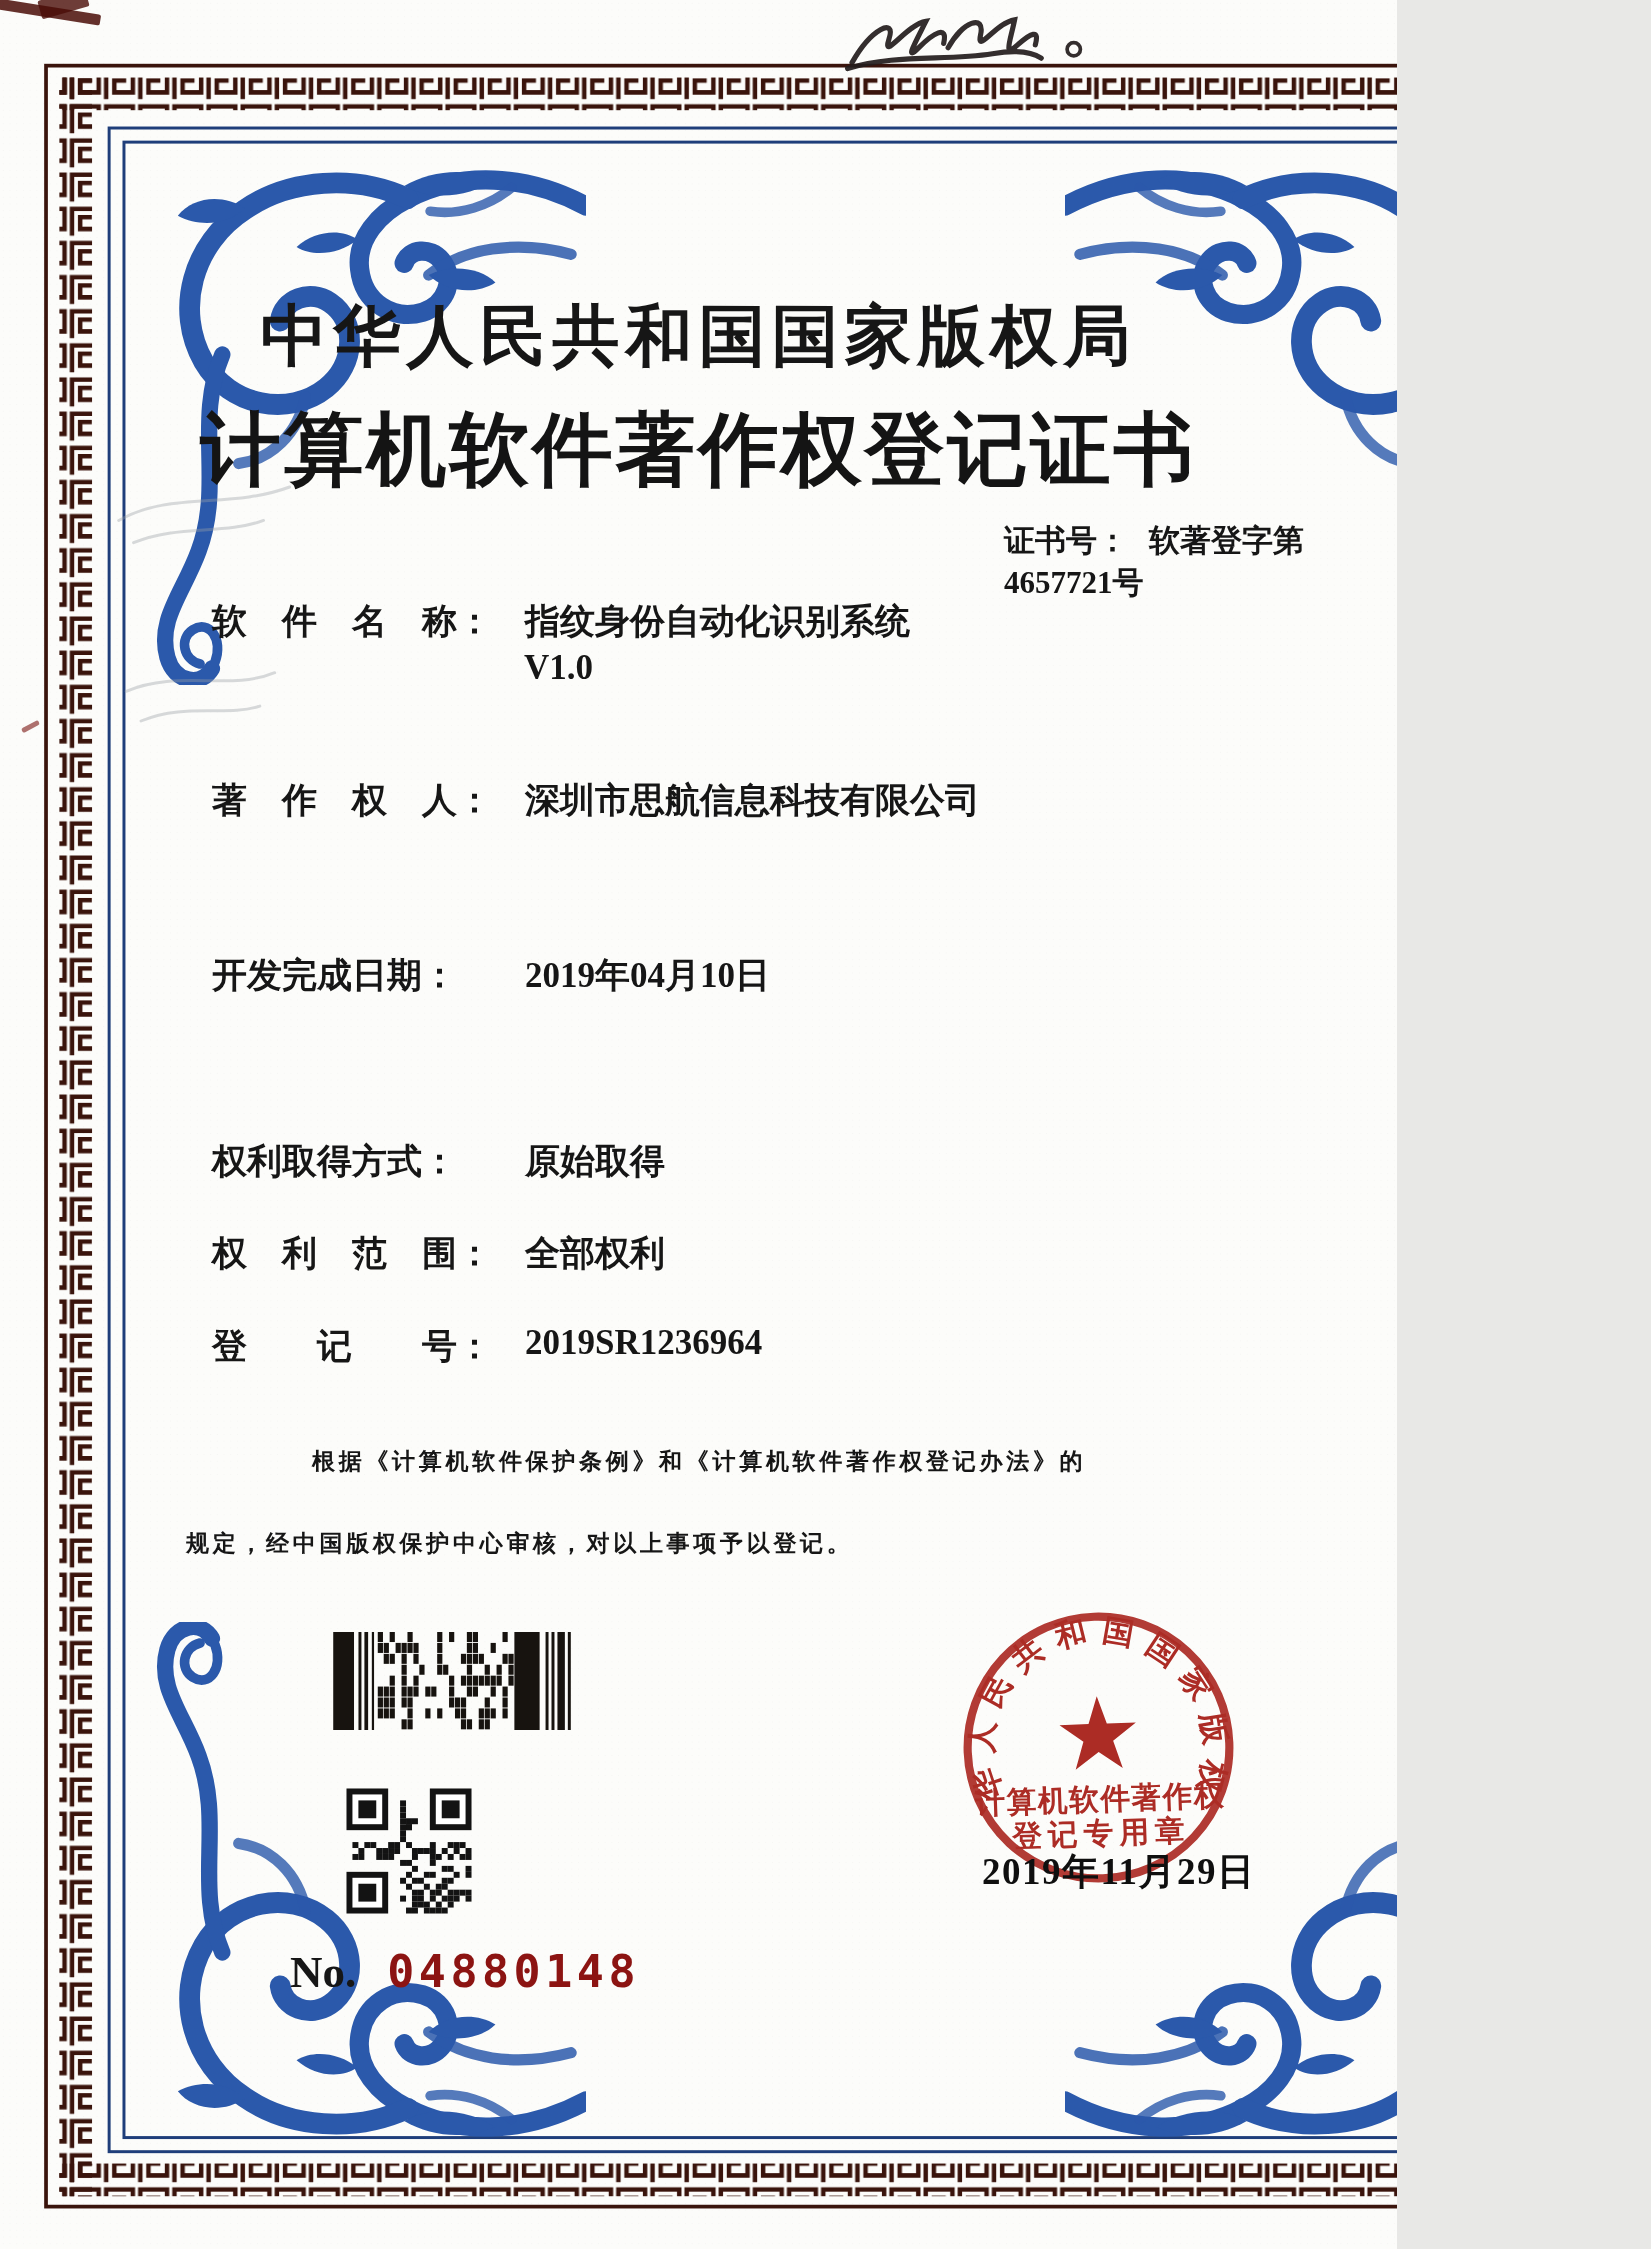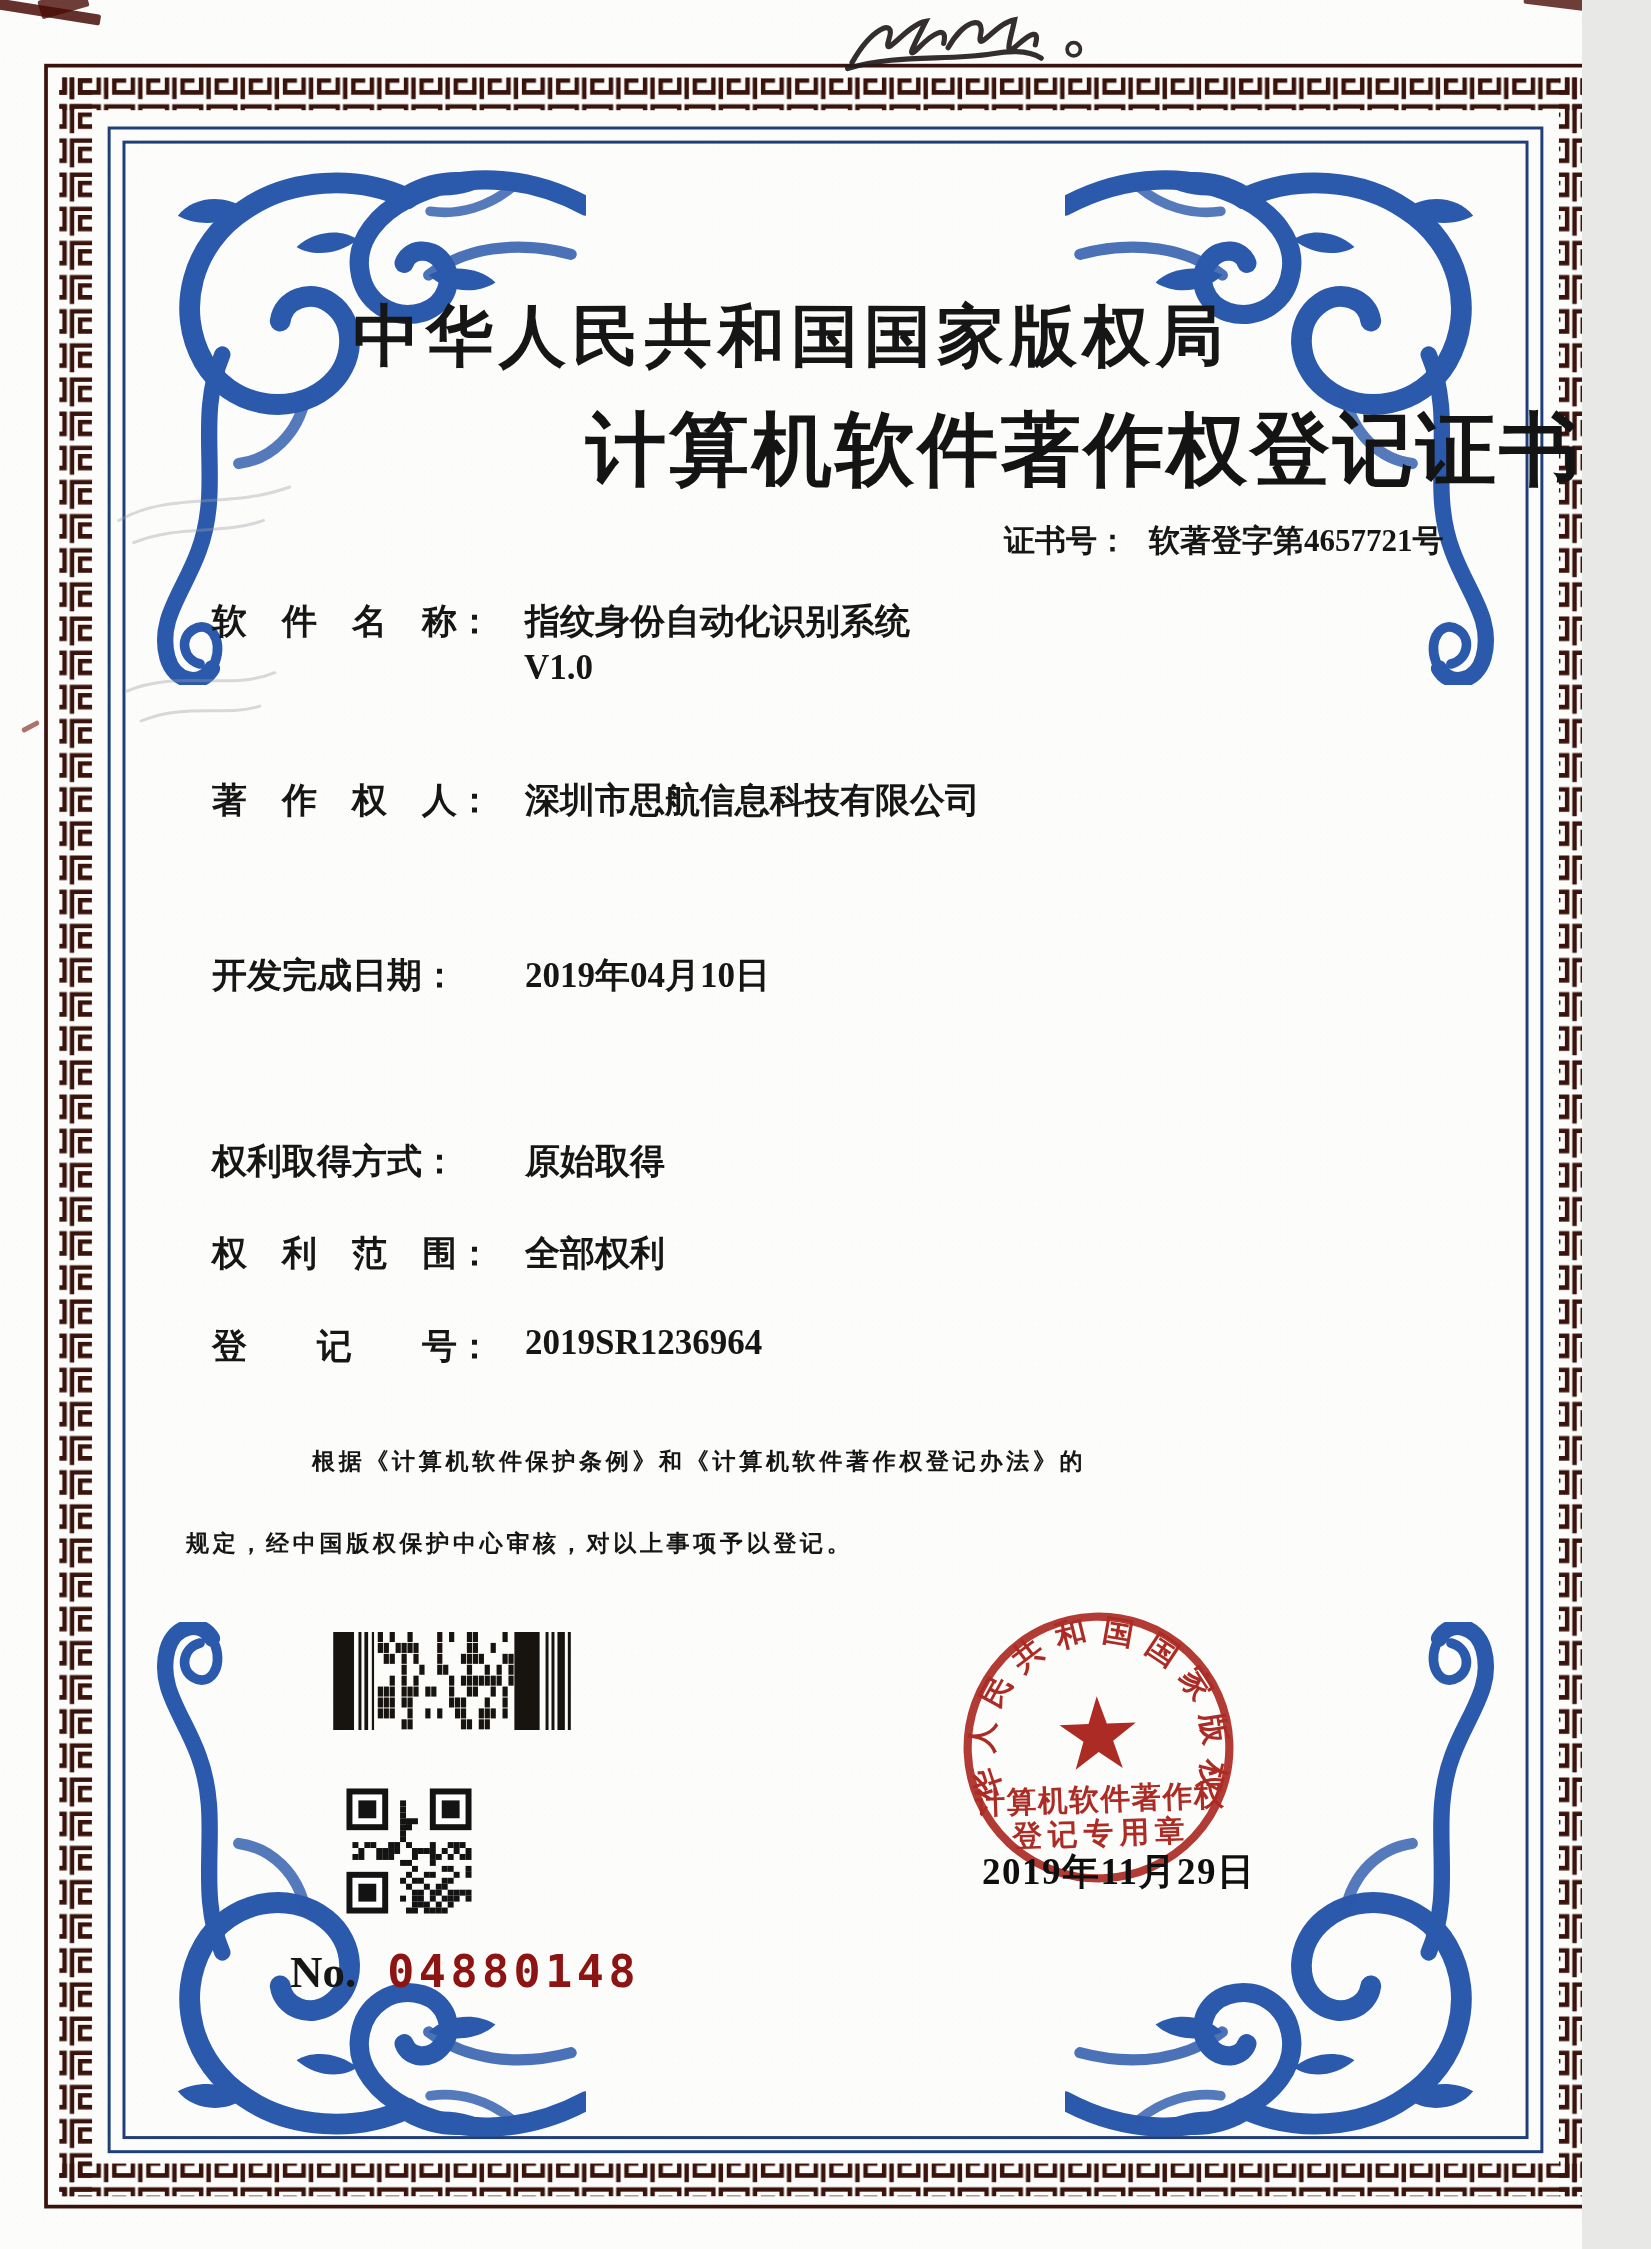--- a/index.html
+++ b/index.html
@@ -1,29 +1,29 @@
 <!DOCTYPE html>
 <html style="font-size:12px"><head>
 <meta charset="utf-8">
 <style>
   html,body{margin:0;padding:0;}
   body{width:1651px;height:2250px;position:relative;background:#e8e8e6;
        font-family:"Liberation Serif","DejaVu Serif",serif;}
-  .page{position:absolute;left:0;top:0;width:1582px;height:2250px;overflow:hidden;
+  .page{position:absolute;left:0;top:0;width:1397px;height:2250px;overflow:hidden;
         background:radial-gradient(#00000007 0.9px, transparent 0.9px) 0 0/6.7px 6.7px,#fcfcfa;}
   svg{display:block;}
   .frame{position:absolute;left:0;top:0;z-index:0;}
   .corner{position:absolute;width:475px;height:520px;z-index:1;opacity:.96;}
   .tl{left:111px;top:165px;}
   .tr{left:1065px;top:165px;transform:scaleX(-1);}
   .bl{left:111px;top:1622px;transform:scaleY(-1);}
   .br{left:1065px;top:1622px;transform:scale(-1,-1);}
   .authority{position:absolute;left:0;right:0;top:291px;margin:0;text-align:center;
              font-size:67px;font-weight:700;letter-spacing:6px;color:#161616;z-index:2;}
-  .cert-title{position:absolute;left:0;right:0;top:397px;margin:0;text-align:right;
+  .cert-title{position:absolute;left:0;right:0;top:397px;margin:0;text-align:center;
              font-size:80px;font-weight:700;letter-spacing:3px;color:#141414;z-index:2;}
   .cert-no{position:absolute;left:1004px;top:520px;font-size:31px;font-weight:700;color:#161616;z-index:2;}
   .cert-no-val{margin-left:21px;}
   .field{position:absolute;left:212px;display:flex;font-size:35px;font-weight:700;color:#161616;z-index:2;white-space:nowrap;}
   .flabel{display:inline-block;width:313px;flex:none;}
   .field-cont{left:524px;align-items:center;}
   .statement-line{position:absolute;font-size:23px;font-weight:700;letter-spacing:3.7px;color:#161616;z-index:2;white-space:nowrap;}
   .st1{left:312px;top:1446px;}
   .st2{left:186px;top:1528px;}
   .barcode{position:absolute;left:333px;top:1632px;z-index:2;}

